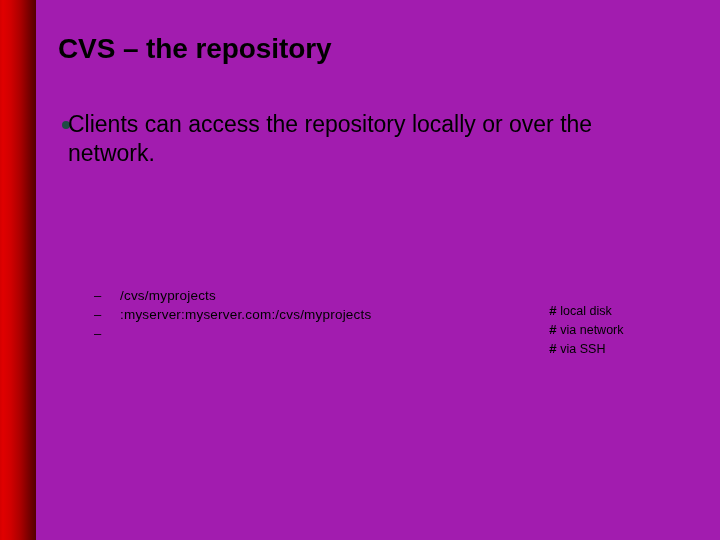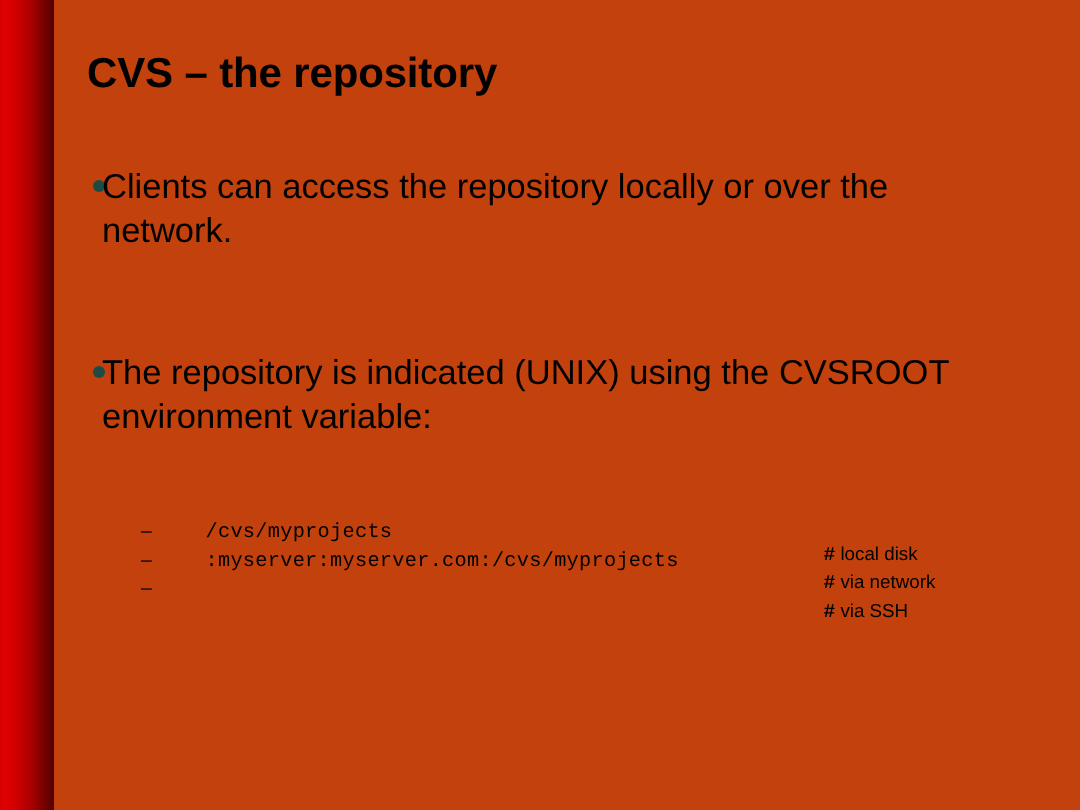--- a/index.html
+++ b/index.html
@@ -11,21 +11,21 @@
     width: 720px;
     height: 540px;
     overflow: hidden;
     background: #fffdfd;
     font-family: "Liberation Sans", sans-serif;
   }
   .slide {
     position: relative;
     width: 720px;
     height: 540px;
-    background: #c2410c;
+    background: #a21caf;
     box-sizing: border-box;
   }
   
   .left-bar {
     position: absolute;
     left: 0;
     top: 0;
     width: 36px;
     height: 540px;
     background: linear-gradient(to right,
@@ -110,27 +110,26 @@
   .sub-dash {
     flex: 0 0 auto;
     width: 26px;
     color: #000000;
     font-family: "Liberation Sans", sans-serif;
     font-size: 13px;
     line-height: 19px;
   }
   .sub-code {
     flex: 0 0 auto;
-    font-family: Liberation Mono, monospace;
+    font-family: Liberation Sans, sans-serif;
     font-size: 13.5px;
     line-height: 19px;
     color: #000000;
     letter-spacing: 0.2px;
     white-space: pre;
-    margin-left: 17px;
   }
   .sub-comment {
     position: absolute;
     left: 455px;
     top: 16px;
     font-family: "Liberation Sans", sans-serif;
     font-size: 12.5px;
     line-height: 19px;
     color: #000000;
     white-space: pre;
@@ -156,26 +155,20 @@
 
       <div class="bullet-row">
         <div class="bullet-mark">
           <span class="bullet-dot"></span>
         </div>
         <div class="bullet-text">Clients can access the repository locally or over the network.</div>
       </div>
 
       <div class="gap-a"></div>
 
-      <div class="bullet-row">
-        <div class="bullet-mark">
-          <span class="bullet-dot"></span>
-        </div>
-        <div class="bullet-text">The repository is indicated (UNIX) using the CVSROOT environment variable:</div>
-      </div>
 
       <div class="gap-b"></div>
 
 
       <div class="sub-list">
 
         <div class="sub-row">
           <div class="sub-dash">–</div>
           <div class="sub-code">/cvs/myprojects</div>
           <div class="sub-comment"><span class="hash">#</span><span> local disk</span></div>

